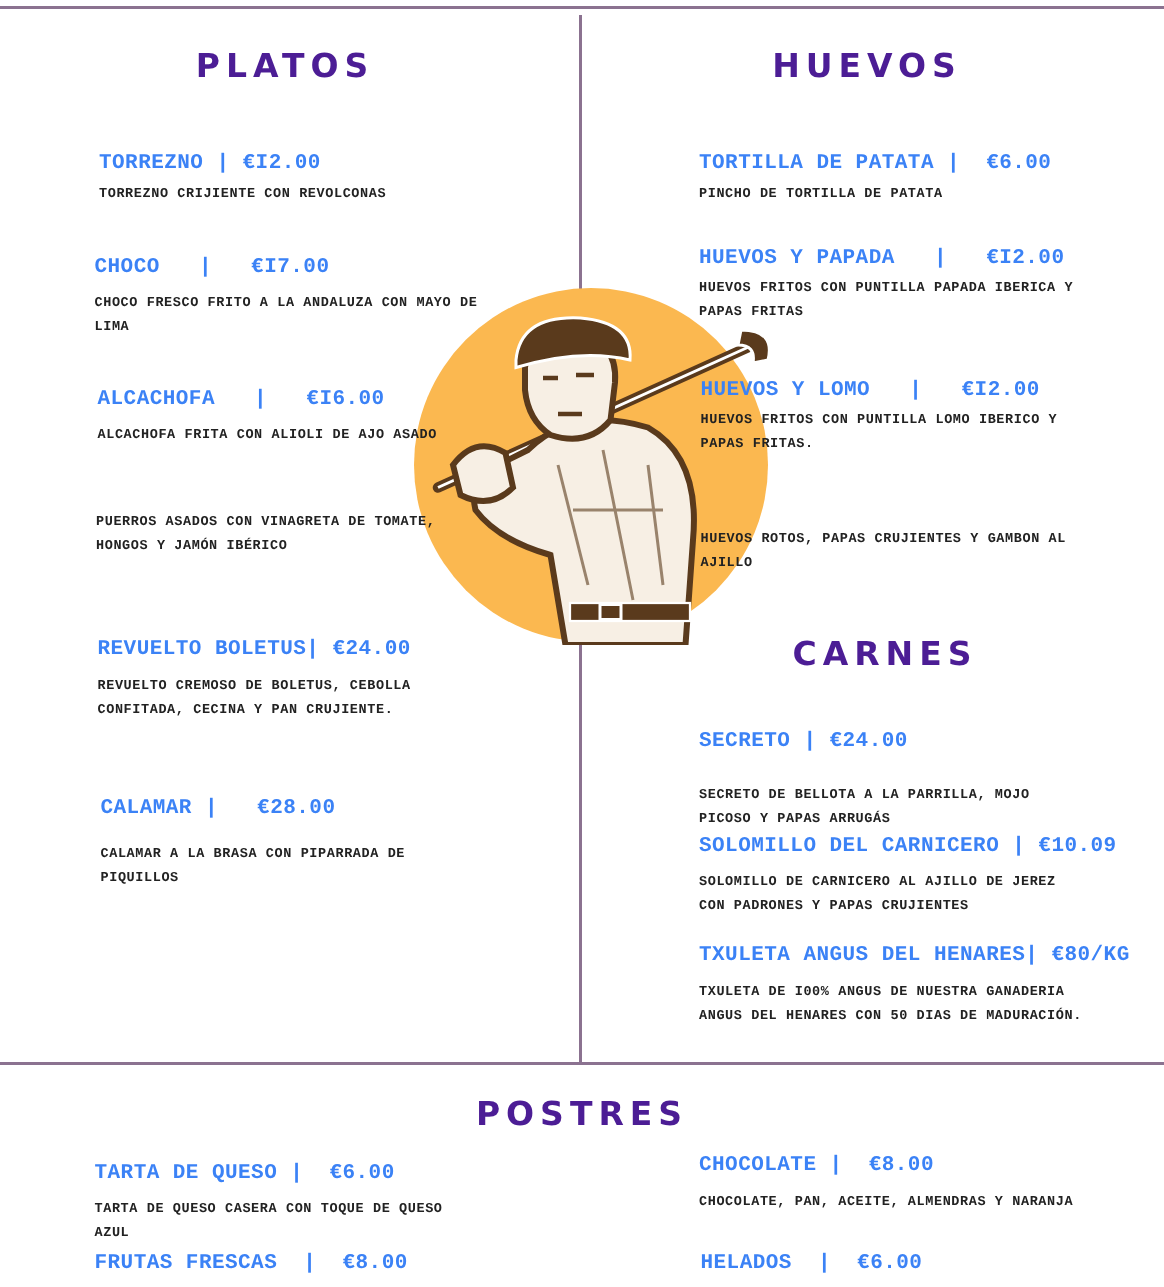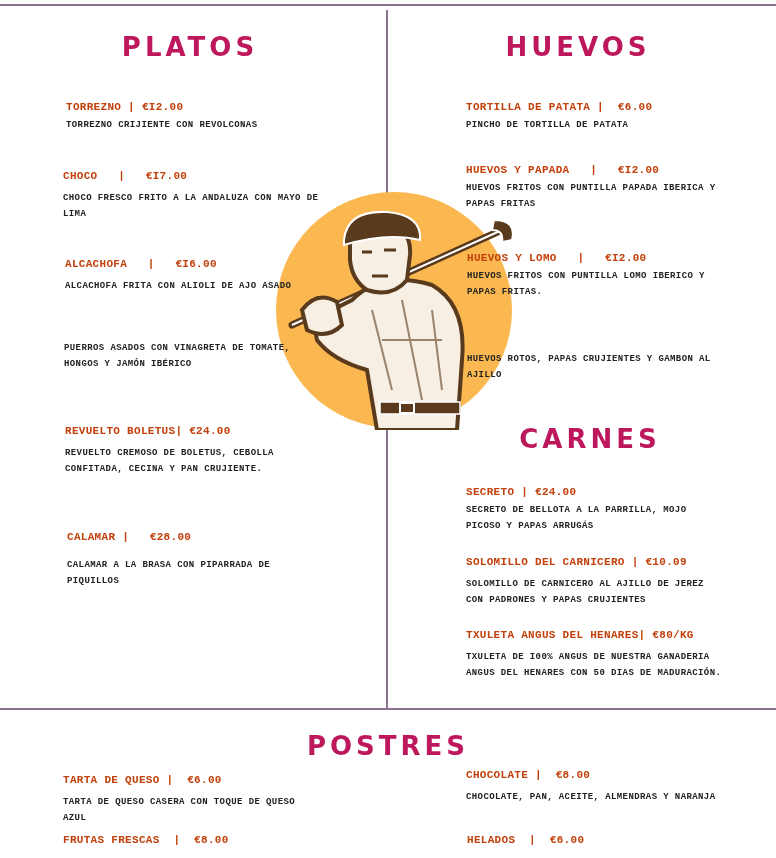--- a/index.html
+++ b/index.html
@@ -1,24 +1,24 @@
 <!DOCTYPE html>
 <html><head>
 <meta charset="utf-8">
 <style>
   html, body { margin:0; padding:0; }
   body { width:776px; height:858px; background:#ffffff; position:relative; overflow:hidden;
          font-family:"Liberation Mono", "DejaVu Sans Mono", monospace; color:#111; }
   .line-h { position:absolute; height:2px; background:#8b7290; }
   .line-v { position:absolute; width:2px; background:#8b7290; }
   .section-title { position:absolute; font-family:"DejaVu Sans", sans-serif; font-weight:bold;
-                   font-size:26px; letter-spacing:4px; color:#be185d; text-align:center; }
+                   font-size:22px; letter-spacing:4px; color:#4c1d95; text-align:center; }
   .item { position:absolute; }
-  .item-title { font-family:"Liberation Mono", monospace; font-weight:bold; font-size:11px;
-                letter-spacing:0.3px; white-space:pre; color:#c2410c; }
+  .item-title { font-family:"Liberation Mono", monospace; font-weight:bold; font-size:14px;
+                letter-spacing:0.3px; white-space:pre; color:#3b82f6; }
   .item-desc { font-family:"Liberation Mono", monospace; font-weight:bold; font-size:9px;
                line-height:16px; margin-top:8px; color:#222; letter-spacing:0.4px; }
   .golfer { position:absolute; left:272px; top:190px; width:250px; height:240px; }
 </style>
 </head>
 <body>
 
 <div class="line-h" style="left:0; top:4px; width:776px;"></div>
 <div class="line-v" style="left:386px; top:10px; height:700px;"></div>
 <div class="line-h" style="left:0; top:708px; width:776px;"></div>
@@ -87,21 +87,21 @@
   <div class="item-desc" style="margin-top:4px;">HUEVOS FRITOS CON PUNTILLA LOMO IBERICO Y PAPAS FRITAS.</div>
 </div>
 <div class="item" style="left:467px; top:343px; width:270px;">
   <div class="item-desc">HUEVOS ROTOS, PAPAS CRUJIENTES Y GAMBON AL AJILLO</div>
 </div>
 
 <div class="section-title" style="left:490px; top:424px; width:200px;">CARNES</div>
 
 <div class="item" style="left:466px; top:486px; width:240px;">
   <div class="item-title">SECRETO | €24.00</div>
-  <div class="item-desc" style="margin-top:4px;">SECRETO DE BELLOTA A LA PARRILLA, MOJO PICOSO Y PAPAS ARRUGÁS</div>
+  <div class="item-desc" style="margin-top:20px;">SECRETO DE BELLOTA A LA PARRILLA, MOJO PICOSO Y PAPAS ARRUGÁS</div>
 </div>
 <div class="item" style="left:466px; top:556px; width:290px;">
   <div class="item-title">SOLOMILLO DEL CARNICERO | €10.09</div>
   <div class="item-desc" style="width:250px;">SOLOMILLO DE CARNICERO AL AJILLO DE JEREZ CON PADRONES Y PAPAS CRUJIENTES</div>
 </div>
 <div class="item" style="left:466px; top:629px; width:300px;">
   <div class="item-title">TXULETA ANGUS DEL HENARES| €80/KG</div>
   <div class="item-desc" style="width:265px;">TXULETA DE I00% ANGUS DE NUESTRA GANADERIA ANGUS DEL HENARES CON 50 DIAS DE MADURACIÓN.</div>
 </div>
 

